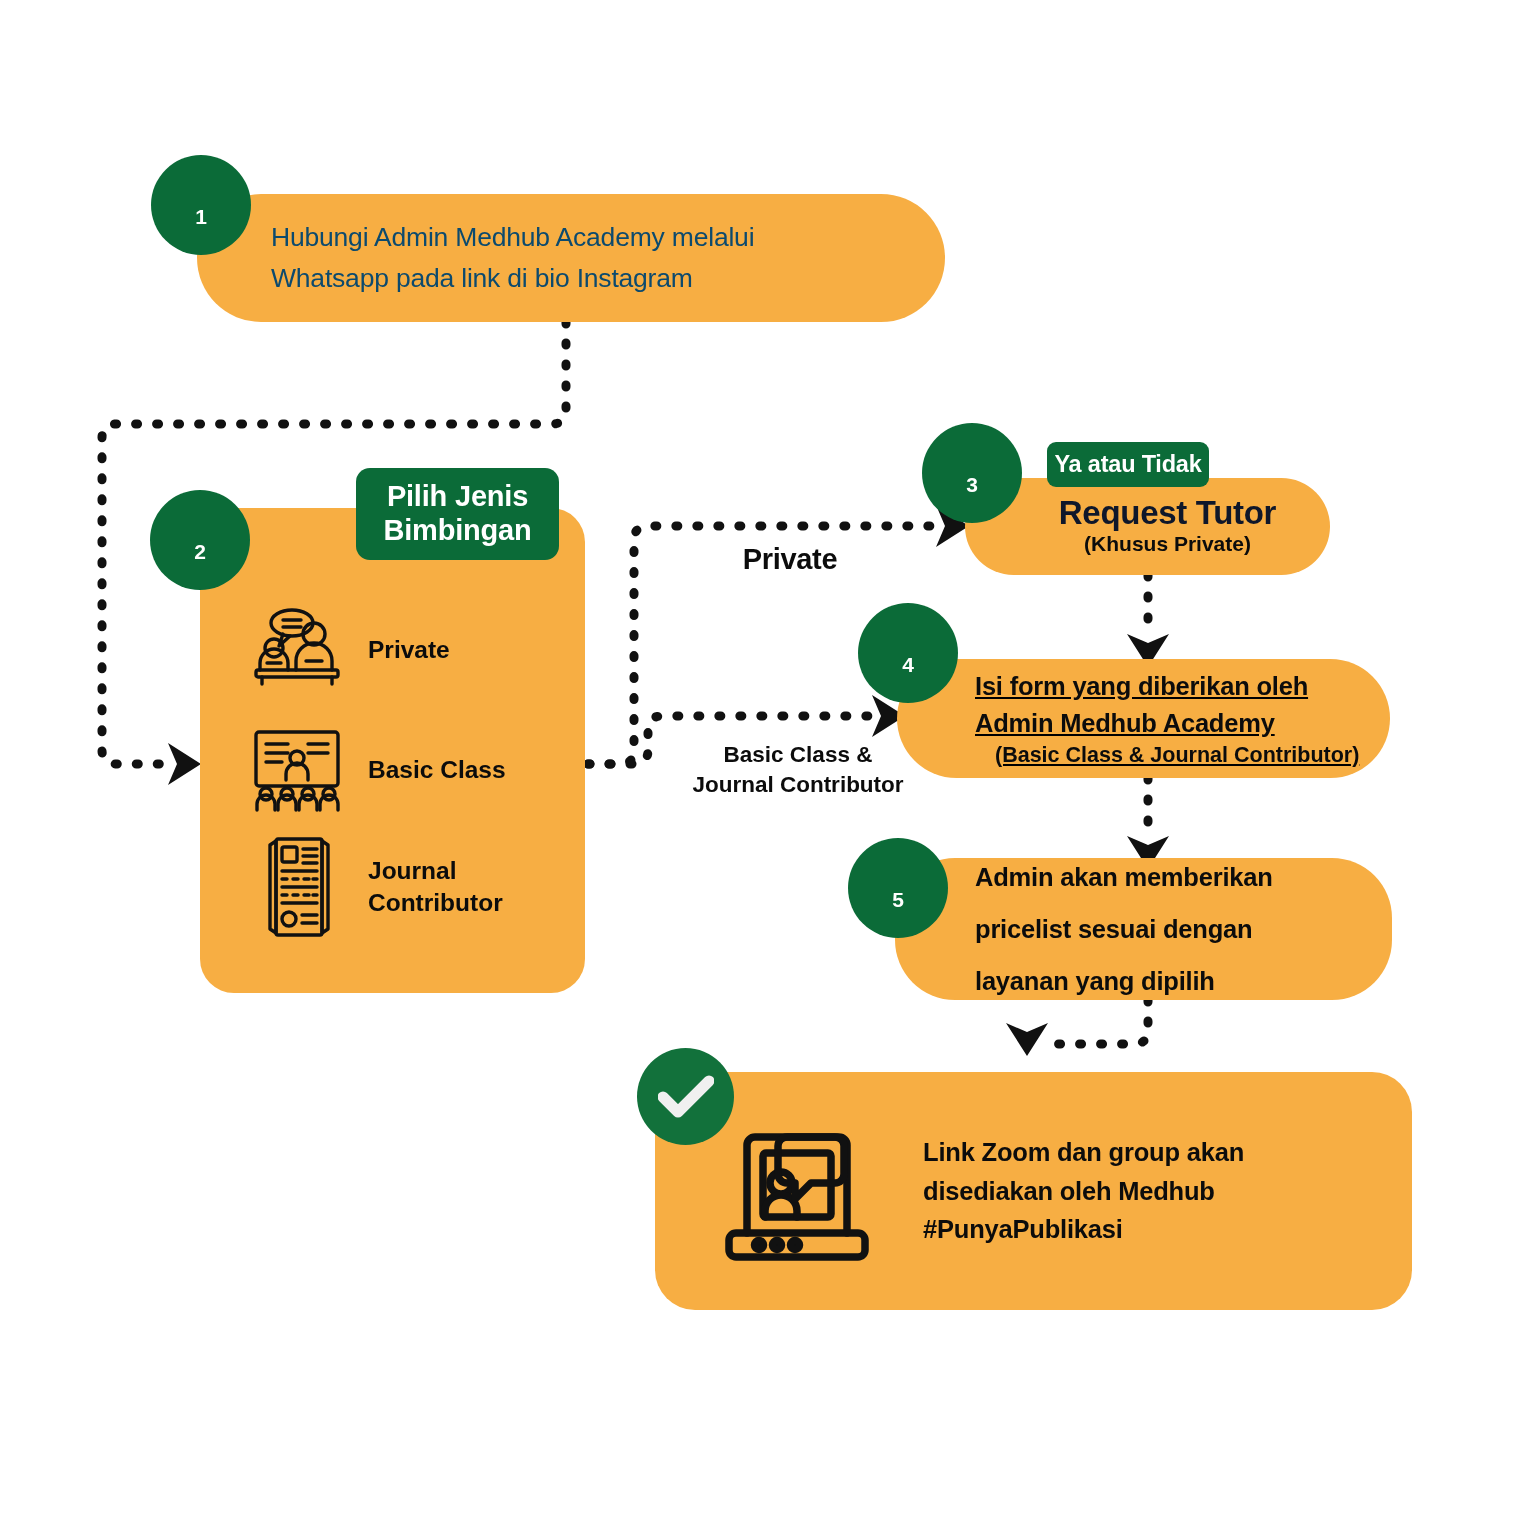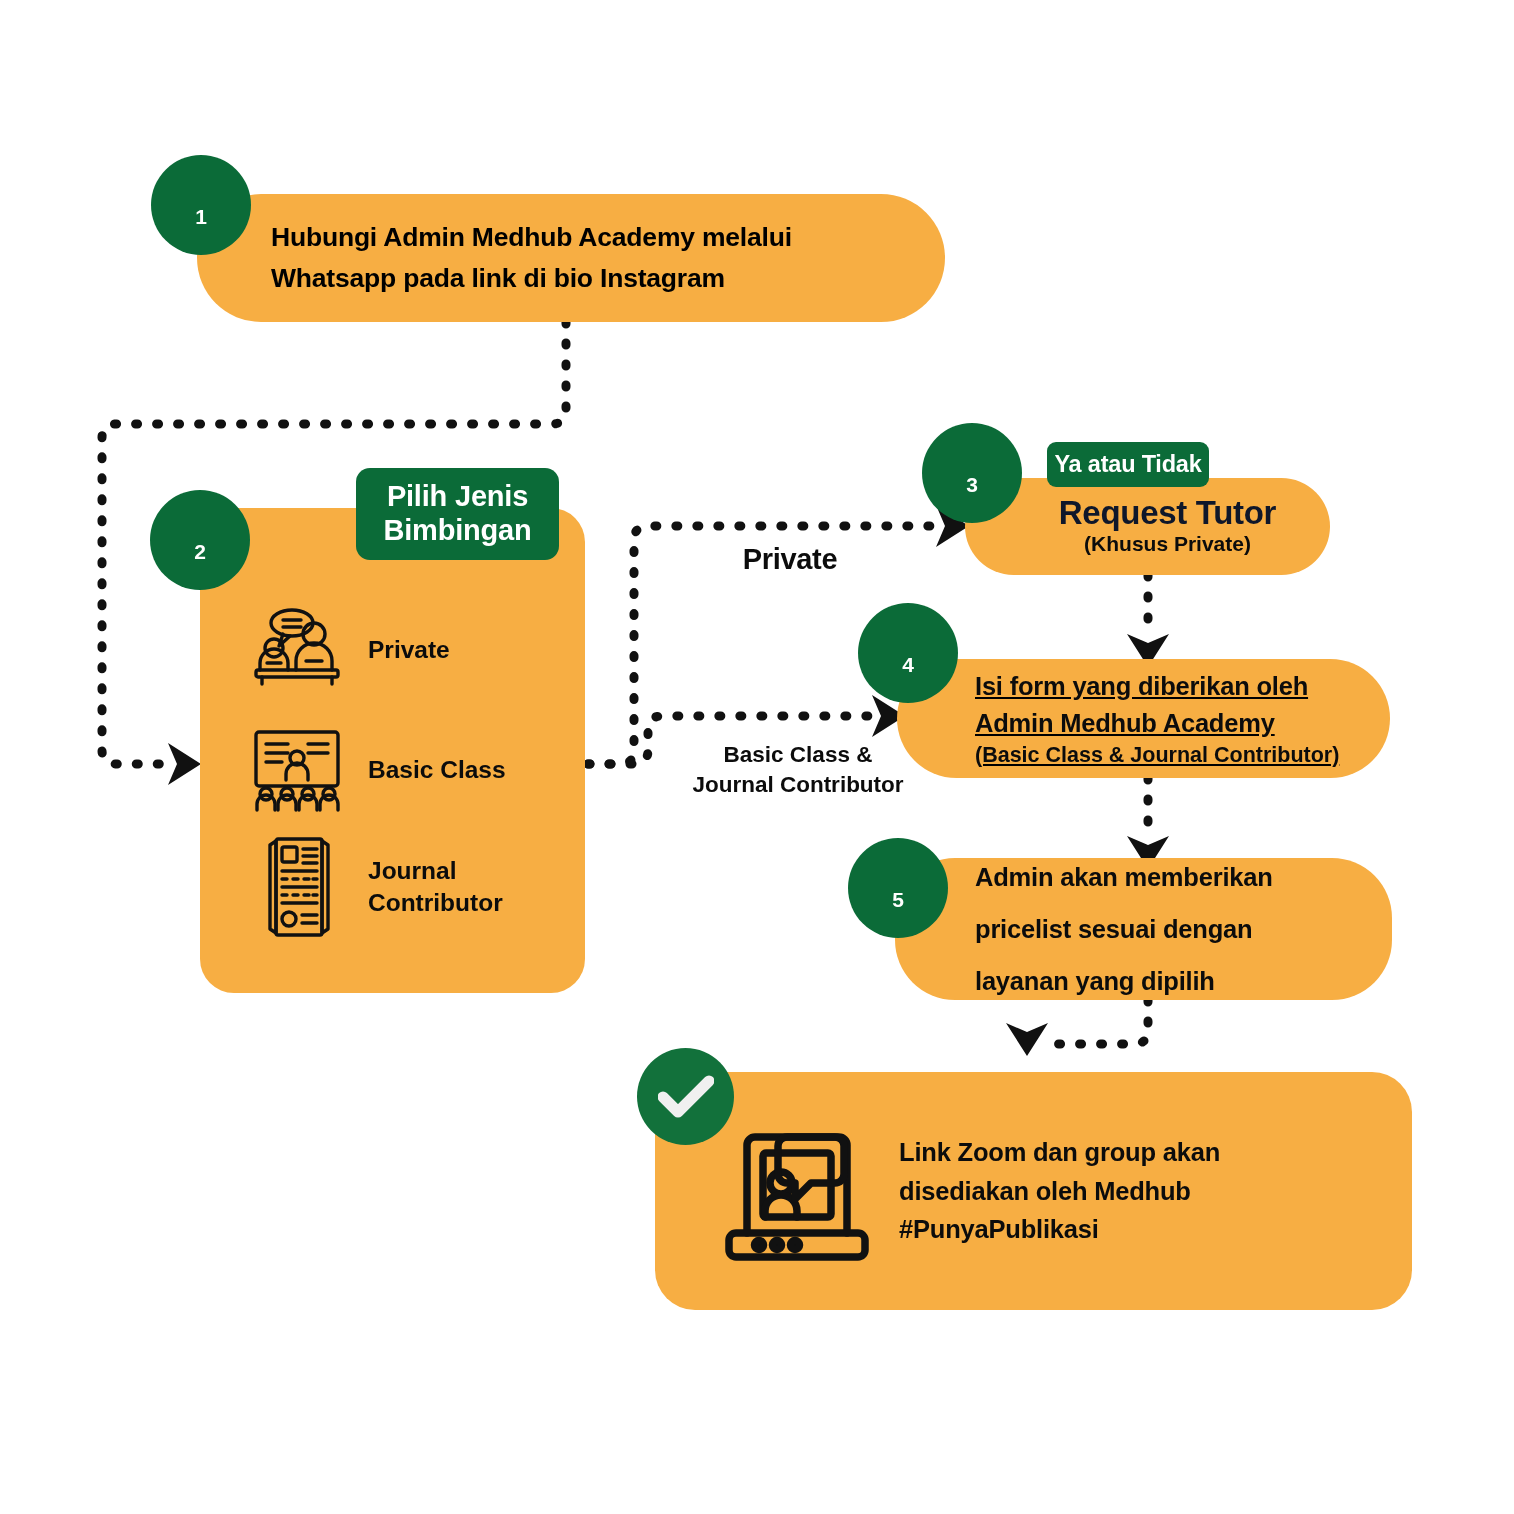--- a/index.html
+++ b/index.html
@@ -78,21 +78,21 @@
   }
 
   
   #card1 {
     left: 197px; top: 194px; width: 748px; height: 128px;
     border-radius: 64px;
     padding: 0 0 0 74px;
     display: flex; flex-direction: column; justify-content: center;
   }
   #card1 .line {
-    font-size: 26.5px; font-weight: 700; color: #000000;
+    font-size: 26.5px; font-weight: 400; color: #0c4a6e;
     letter-spacing: -0.2px; line-height: 1.55;
   }
 
   #card2 {
     left: 200px; top: 508px; width: 385px; height: 485px;
     border-radius: 34px;
   }
   .opt {
     position: absolute;
     display: flex;
@@ -127,39 +127,39 @@
     border-radius: 9px; font-size: 23.5px; letter-spacing: -0.2px;
   }
 
   #card4 {
     left: 897px; top: 659px; width: 493px; height: 119px;
     border-radius: 60px;
     display: flex; flex-direction: column; justify-content: center;
     padding-left: 78px; box-sizing: border-box; text-decoration: underline;
   }
   #card4 .t1 { font-size: 25.5px; font-weight: 800; color:#0c0c0c; line-height:1.45; letter-spacing:-0.2px;}
-  #card4 .t2 { font-size: 21.5px; font-weight: 700; color:#0c0c0c; line-height:1.3; }
+  #card4 .t2 { font-size: 21.5px; font-weight: 700; color:#0c0c0c; line-height:1.3;margin-left:20px; }
 
   #card5 {
     left: 895px; top: 858px; width: 497px; height: 142px;
     border-radius: 60px;
     display: flex; flex-direction: column; justify-content: space-between;
     padding-left: 80px; padding-right: 60px; box-sizing: border-box;
   }
   #card5 .line {
     font-size: 25.5px; font-weight: 800; color:#0c0c0c; line-height:1.5;
     letter-spacing:-0.2px; text-align: justify; text-align-last: left;
   }
   #card5 .line.last { text-align: left; }
 
   #card6 {
     left: 655px; top: 1072px; width: 757px; height: 238px;
     border-radius: 40px;
     display: flex; align-items: center;
-    padding-left: 60px; box-sizing: border-box; gap: 20px;
+    padding-left: 60px; box-sizing: border-box; gap: 44px;
   }
   #card6 .txt { display:flex; flex-direction:column; }
   #card6 .line {
     font-size: 25.5px; font-weight: 800; color:#0c0c0c; line-height:1.52;
     letter-spacing:-0.2px; text-align: justify; text-align-last: left; width: 395px;
   }
   #card6 .line.last { text-align:left; }
 
   
   #badge1 { left: 151px; top: 155px; width: 100px; height: 100px; font-size: 21px; }

